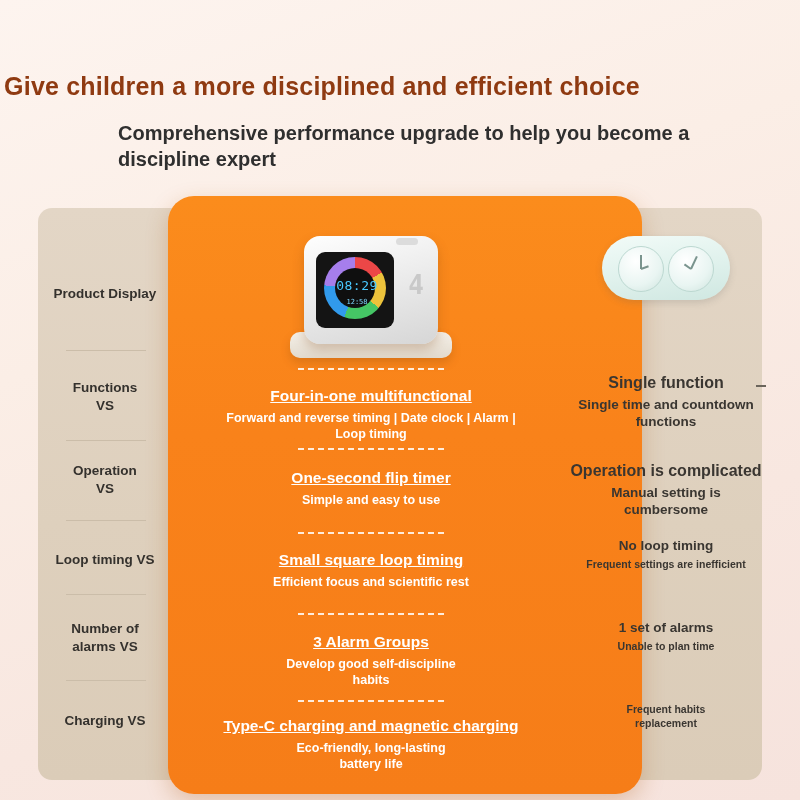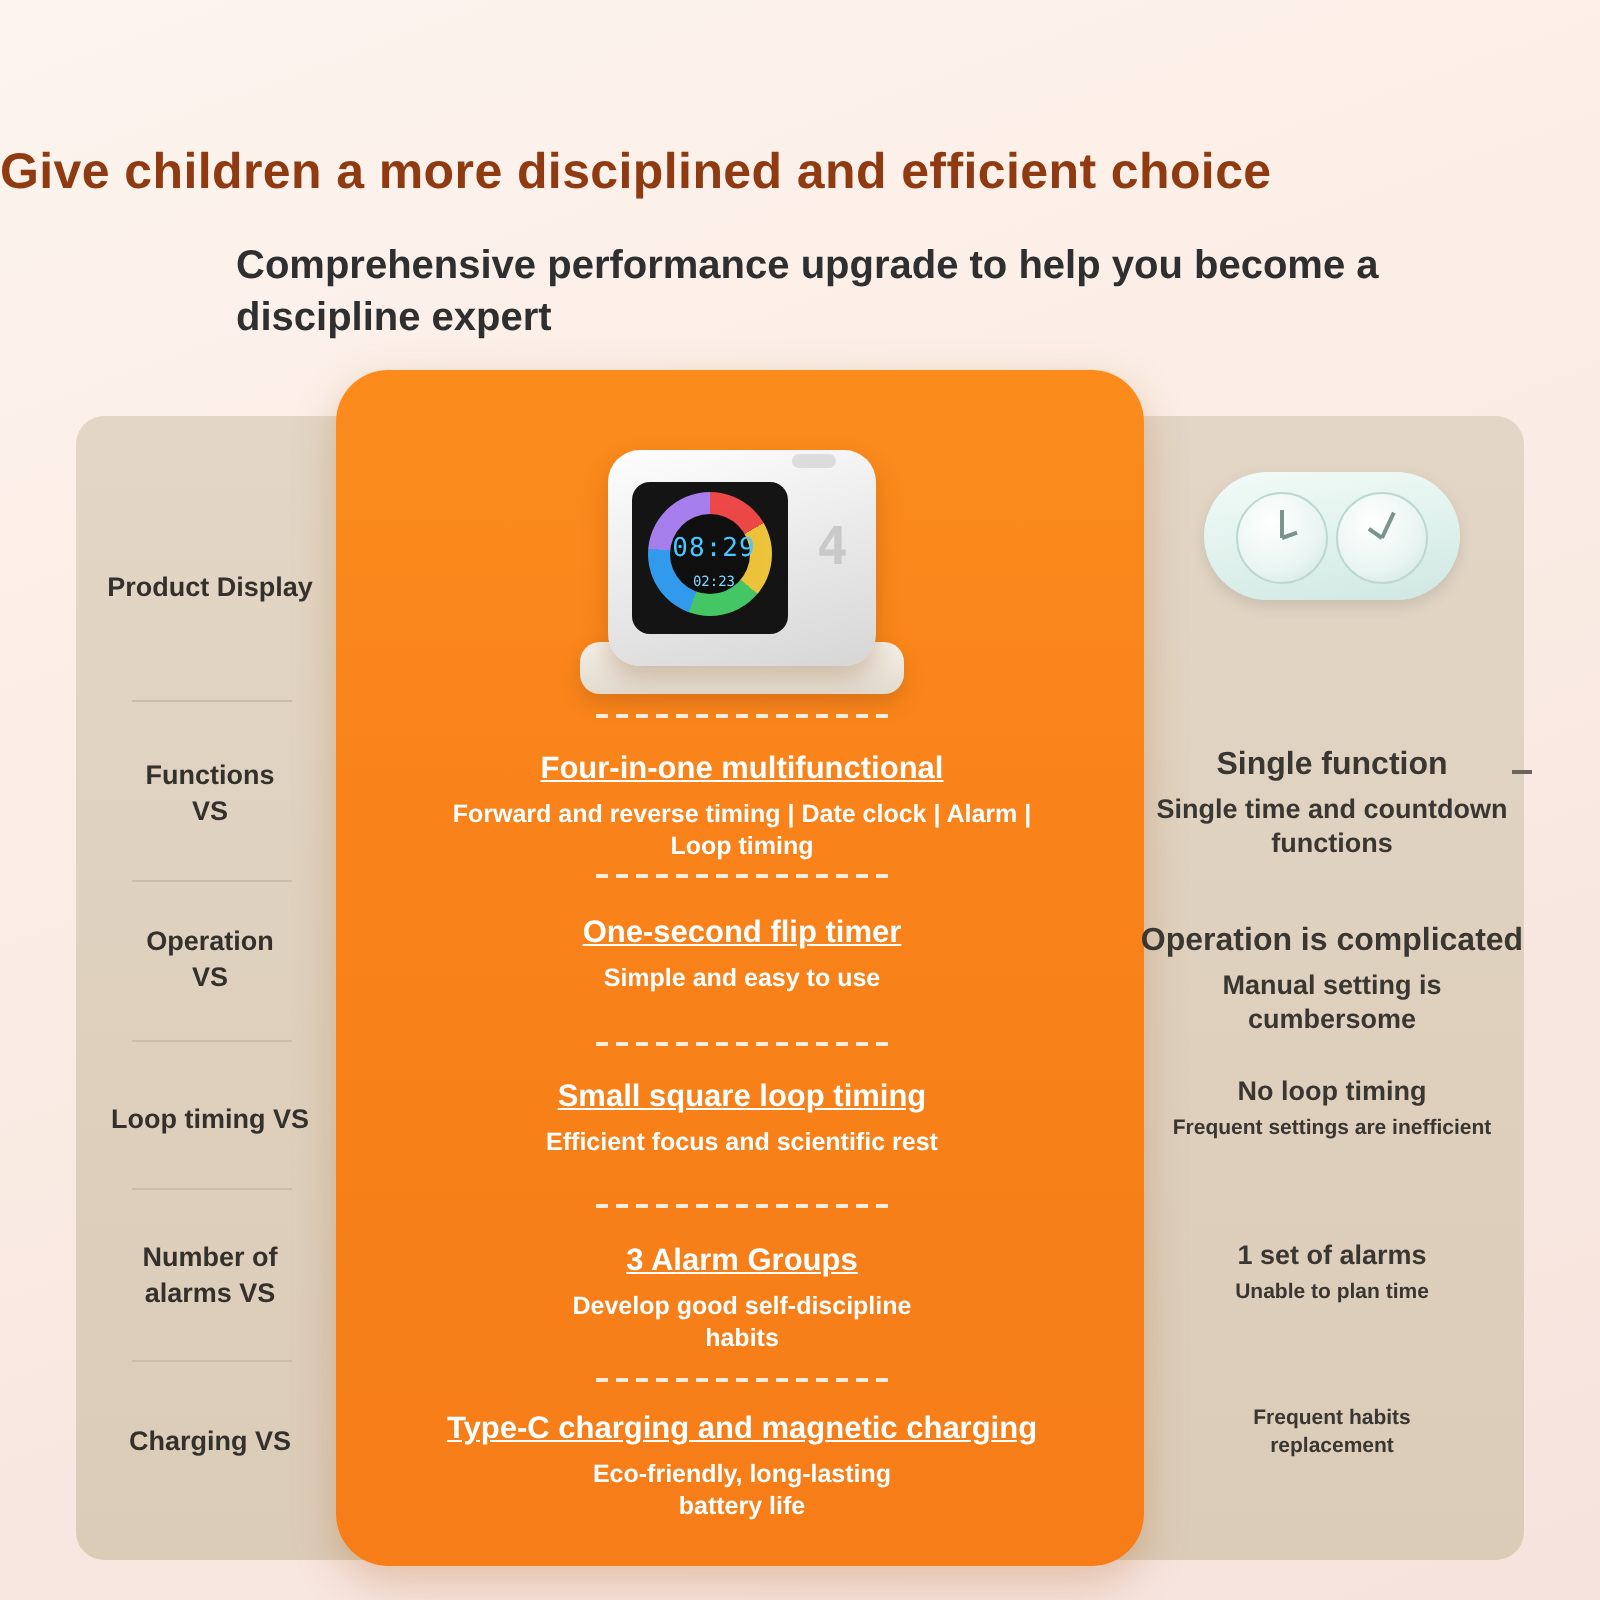--- a/index.html
+++ b/index.html
@@ -20,20 +20,21 @@
     width: 800px;
     height: 800px;
   }
 
   
   .headline {
     position: absolute;
     top: 72px;
     left: 0;
     width: 644px;
+    text-align: center;
     font-size: 25px;
     font-weight: bold;
     color: #8f3a11;
     letter-spacing: 0.2px;
   }
   .subhead {
     position: absolute;
     top: 120px;
     left: 118px;
     width: 580px;
@@ -146,22 +147,22 @@
   .hand {
     position: absolute;
     background: #7a948e;
     transform-origin: bottom center;
   }
 
   
   .center-card {
     position: absolute;
     left: 168px;
-    top: 185px;
-    width: 404px;
+    top: 196px;
+    width: 474px;
     height: 598px;
     background: linear-gradient(180deg, #fb8c1c 0%, #f9821a 40%, #f67d18 100%);
     border-radius: 26px;
     box-shadow: 0 8px 22px rgba(170, 90, 20, 0.28);
     overflow: hidden;
   }
 
   
   .prod-wrap {
     position: absolute;
@@ -325,21 +326,21 @@
 
     <div class="prod-wrap">
       <div class="prod-base"></div>
       <div class="prod-body">
         <div class="prod-btn"></div>
         <div class="prod-screen">
           <div class="ring">
             <div class="ring-inner"></div>
           </div>
           <div class="screen-time">08:29</div>
-          <div class="screen-sub">02:23</div>
+          <div class="screen-sub">12:58</div>
         </div>
         <div class="prod-digit">4</div>
       </div>
     </div>
 
     <div class="dash-sep" style="top:172px;"></div>
 
     <div class="feature" style="top:190px;">
       <div class="f-main">Four-in-one multifunctional</div>
       <div class="f-sub" style="padding:0 56px;">Forward and reverse timing | Date clock | Alarm | Loop timing</div>

